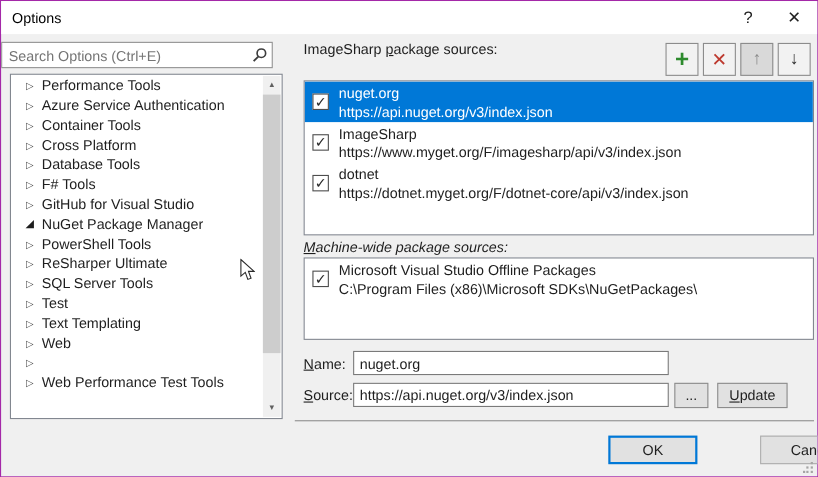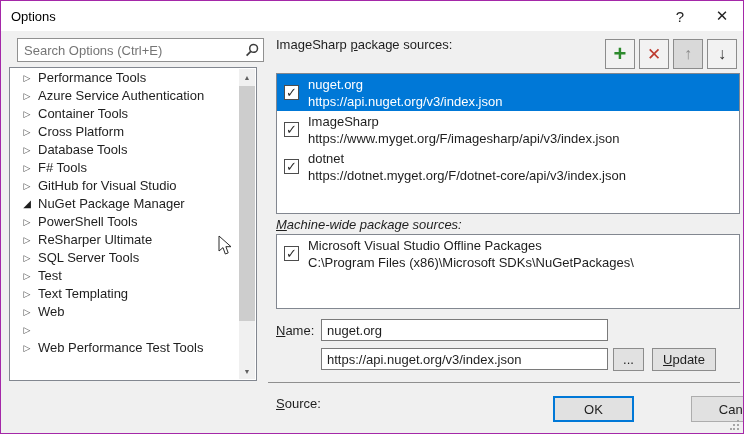--- a/index.html
+++ b/index.html
@@ -8,21 +8,21 @@
   .dialog { position:relative; width:744px; height:434px; background:var(--bg,#f0f0f0);
             border:1px solid var(--winborder,#a428a8); overflow:hidden; }
   
   .titlebar { position:absolute; left:0; top:0; right:0; height:30px; background:#fff;
               display:flex; align-items:center;justify-content:flex-end; }
   .title { margin-left:10px; font-size:13px; color:#000; }
   .cap-btns { margin-left:auto; display:flex; height:100%; }
   .cap-btn { width:42px; height:100%; display:flex; align-items:center; justify-content:center;
              font-size:15px; color:#222; cursor:default; }
   
-  .searchwrap { position:absolute; left:16px; top:37px; width:247px; height:24px; }
+  .searchwrap { position:absolute; left:0; top:37px; width:247px; height:24px; }
   .searchwrap input { width:100%; height:100%; border:1px solid #909090; background:#fff;
               padding:0 24px 0 6px; font:inherit; color:#5a5a5a; }
   .search-ic { position:absolute; right:5px; top:5px; width:14px; height:14px; }
   .tree { position:absolute; left:8px; top:66px; width:248px; height:314px; background:#fff;
           border:1px solid #828790; overflow:hidden; }
   .tree-items { position:absolute; left:0; top:1px; right:17px; }
   .tree-row { height:18px; line-height:18px; display:flex; align-items:center; padding-left:10px;
               white-space:nowrap; cursor:default; }
   .twisty { width:14px; font-size:9px; color:#4a4a4a; text-align:center; flex:0 0 14px; }
   .twisty.exp { font-size:10px; color:#1e1e1e; }
@@ -219,21 +219,21 @@
           <div>C:\Program Files (x86)\Microsoft SDKs\NuGetPackages\</div>
         </div>
       </div>
     </div>
 
   <div class="rlabel" style="top:322px;">
     <span></span><u>N</u><span>ame:</span>
   </div>
   <input class="field" style="left: 320px; top: 318px; width: 287px;" value="nuget.org">
 
-  <div class="rlabel" style="top:351px;margin-top:44px;">
+  <div class="rlabel" style="top:351px;">
     <span></span><u>S</u><span>ource:</span>
   </div>
   <input class="field" style="left: 320px; top: 347px; width: 287px;" value="https://api.nuget.org/v3/index.json">
   <div class="btn browse">...</div>
   <div class="btn update">
     <span><span></span><u>U</u><span>pdate</span></span>
   </div>
 
   <div class="separator"></div>
 

